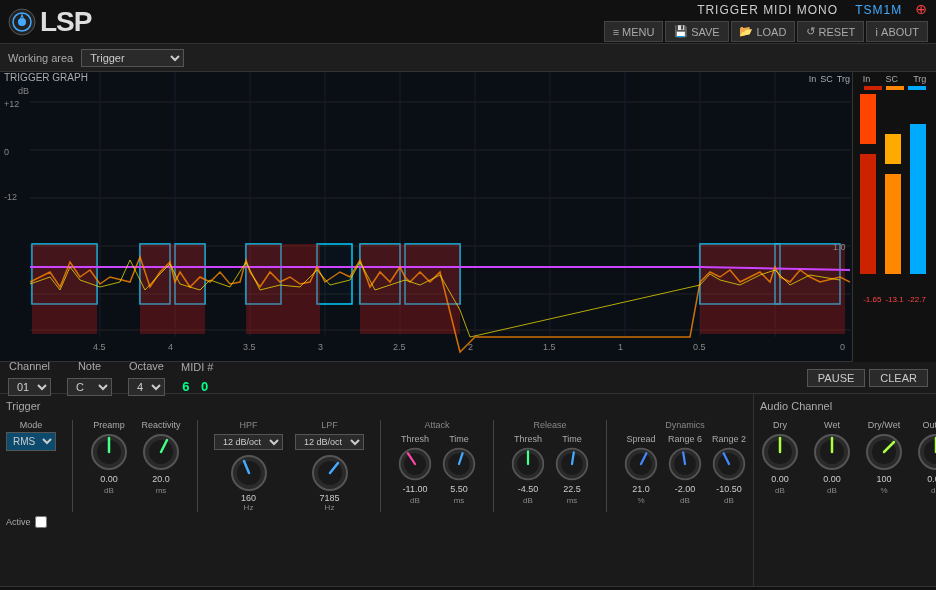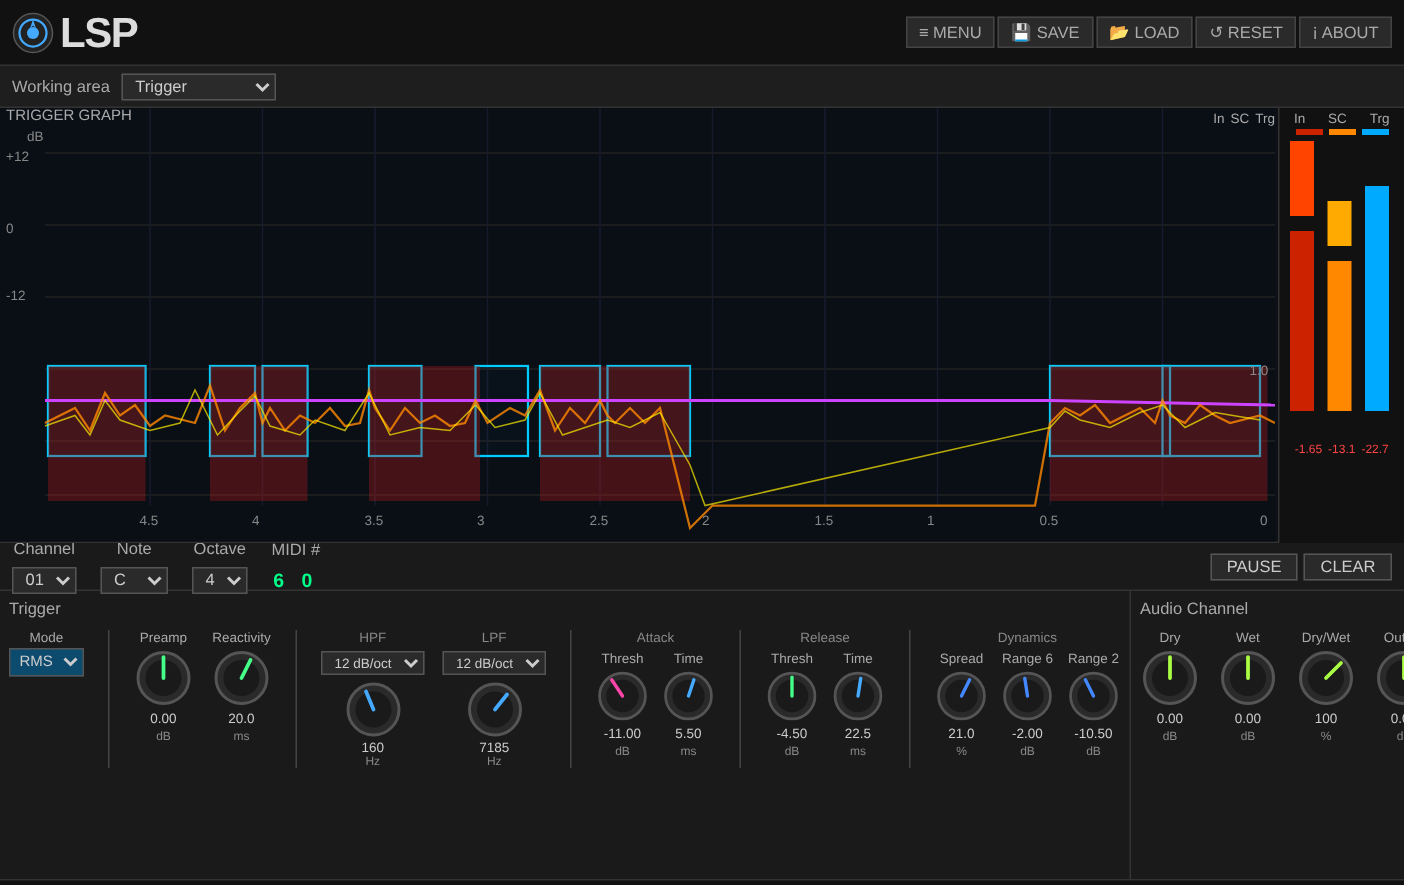--- a/index.html
+++ b/index.html
@@ -271,20 +271,27 @@
   <div class="logo">
     <svg class="logo-icon" viewBox="0 0 28 28">
       <circle cx="14" cy="14" r="13" fill="#222" stroke="#555" stroke-width="1"></circle>
       <circle cx="14" cy="14" r="9" fill="none" stroke="#4af" stroke-width="1.5"></circle>
       <circle cx="14" cy="14" r="4" fill="#4af"></circle>
       <path d="M14 5 L16 11 L14 9 L12 11 Z" fill="#4af"></path>
     </svg>
     <span class="logo-text">LSP</span>
   </div>
   <div class="header-right">
+    <div class="app-title">
+      <span>TRIGGER MIDI MONO</span>
+      &nbsp;&nbsp;
+      <span style="color:#4af">TSM1M</span>
+      &nbsp;
+      <span style="color:#f44; font-size:14px;">⊕</span>
+    </div>
     <div class="nav-buttons">
       <button class="nav-btn">
         <span>≡</span>
         <span>MENU</span>
       </button>
       <button class="nav-btn">
         <span>💾</span>
         <span>SAVE</span>
       </button>
       <button class="nav-btn">
@@ -606,20 +613,24 @@
               <circle cx="20" cy="20" r="12" fill="#1a1a1a"></circle>
               <line x1="20" y1="20" x2="14" y2="8" stroke="#4488ff" stroke-width="2.5" stroke-linecap="round"></line>
             </svg>
             <span class="knob-value">-10.50</span>
             <span class="knob-unit">dB</span>
           </div>
         </div>
       </div>
     </div>
 
+    <div class="active-row">
+      <span class="knob-label">Active</span>
+      <input type="checkbox" class="checkbox" style="">
+    </div>
   </div>
 
   <div class="audio-panel">
     <div class="panel-title">Audio Channel</div>
     <div class="controls-row">
 
       <div class="knob-group">
         <span class="knob-label">Dry</span>
         <svg class="knob-svg" width="40" height="40" viewBox="0 0 40 40">
           <circle cx="20" cy="20" r="17" fill="#2a2a2a" stroke="#555" stroke-width="2"></circle>

